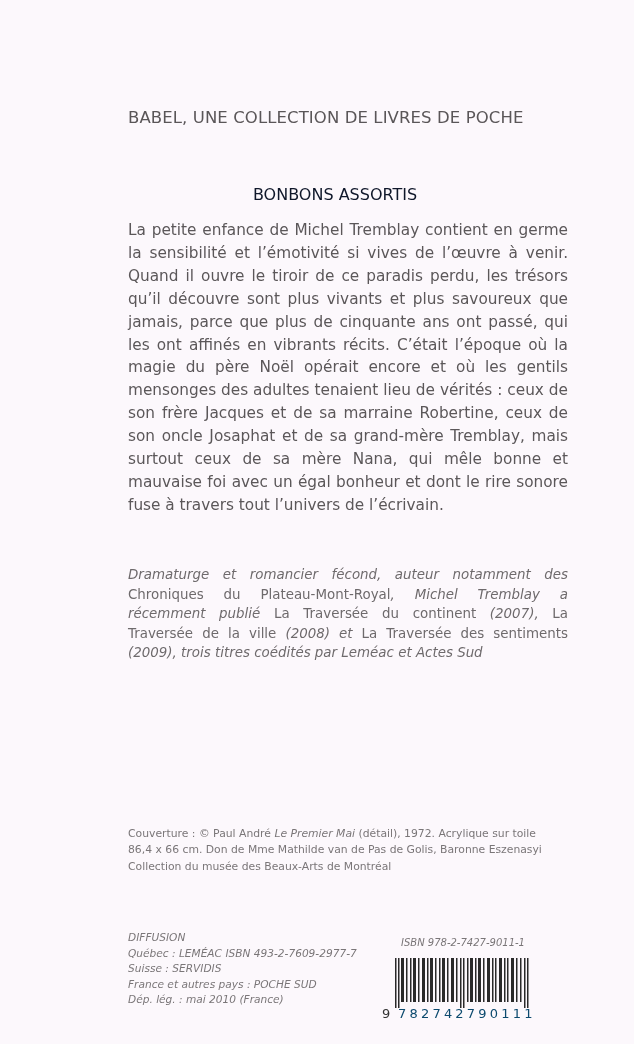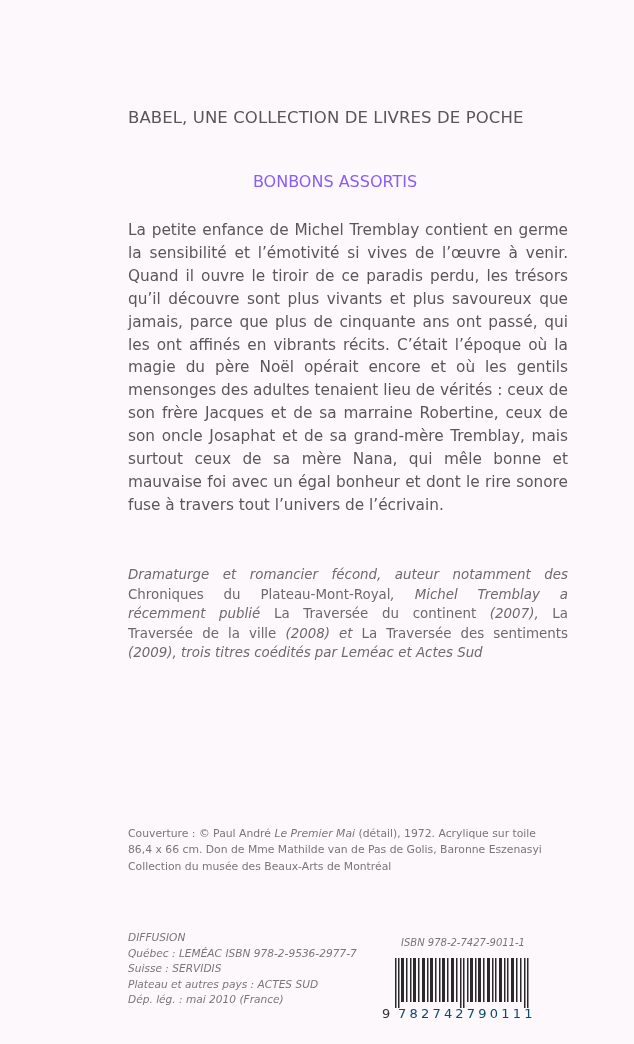--- a/index.html
+++ b/index.html
@@ -11,22 +11,22 @@
     position: relative;
     overflow: hidden;
   }
   .page { position: absolute; inset: 0; margin-left: 30px; }
   .series {
     position: absolute; left: 98px; top: 108px; width: 440px;
     font-size: 16.5px; letter-spacing: 0.1px; color: #5a5658;
     white-space: nowrap;
   }
   .title {
-    position: absolute; left: 0; right: 0; top: 172px; text-align: center;
-    font-size: 16px; color: #8b5cf6; padding-left: 6px;
+    position: absolute; left: 0; right: 0; top: 185px; text-align: center;
+    font-size: 16px; color: #0f172a; padding-left: 6px;
   }
   .blurb {
     position: absolute; left: 98px; top: 219px; width: 440px;
     font-size: 15.3px; line-height: 22.9px; color: #5b5759;
     text-align: justify;
   }
   .blurb p { margin: 0; }
   .bio {
     position: absolute; left: 98px; top: 565px; width: 440px;
     font-size: 13.4px; line-height: 19.6px; color: #6e6a6c;
@@ -80,23 +80,23 @@
   </div>
 
   <div class="credits">
     <div><span>Couverture : © Paul André </span><span class="it">Le Premier Mai</span><span> (détail), 1972. Acrylique sur toile</span></div>
     <div>86,4 x 66 cm. Don de Mme Mathilde van de Pas de Golis, Baronne Eszenasyi</div>
     <div>Collection du musée des Beaux-Arts de Montréal</div>
   </div>
 
   <div class="diffusion">
     <div>DIFFUSION</div>
-    <div>Québec : LEMÉAC ISBN 978-2-9536-2977-7</div>
+    <div>Québec : LEMÉAC ISBN 493-2-7609-2977-7</div>
     <div>Suisse : SERVIDIS</div>
-    <div>Plateau et autres pays : ACTES SUD</div>
+    <div>France et autres pays : POCHE SUD</div>
     <div>Dép. lég. : mai 2010 (France)</div>
   </div>
 
   <div class="isbn2">ISBN 978-2-7427-9011-1</div>
 
   <div class="barcode">
     <svg width="160" height="52" viewBox="0 0 160 52" xmlns="http://www.w3.org/2000/svg">
       <g fill="#2a2a2a">
         <rect x="13" y="2" width="1.5" height="50"></rect>
         <rect x="16" y="2" width="1.5" height="50"></rect>

